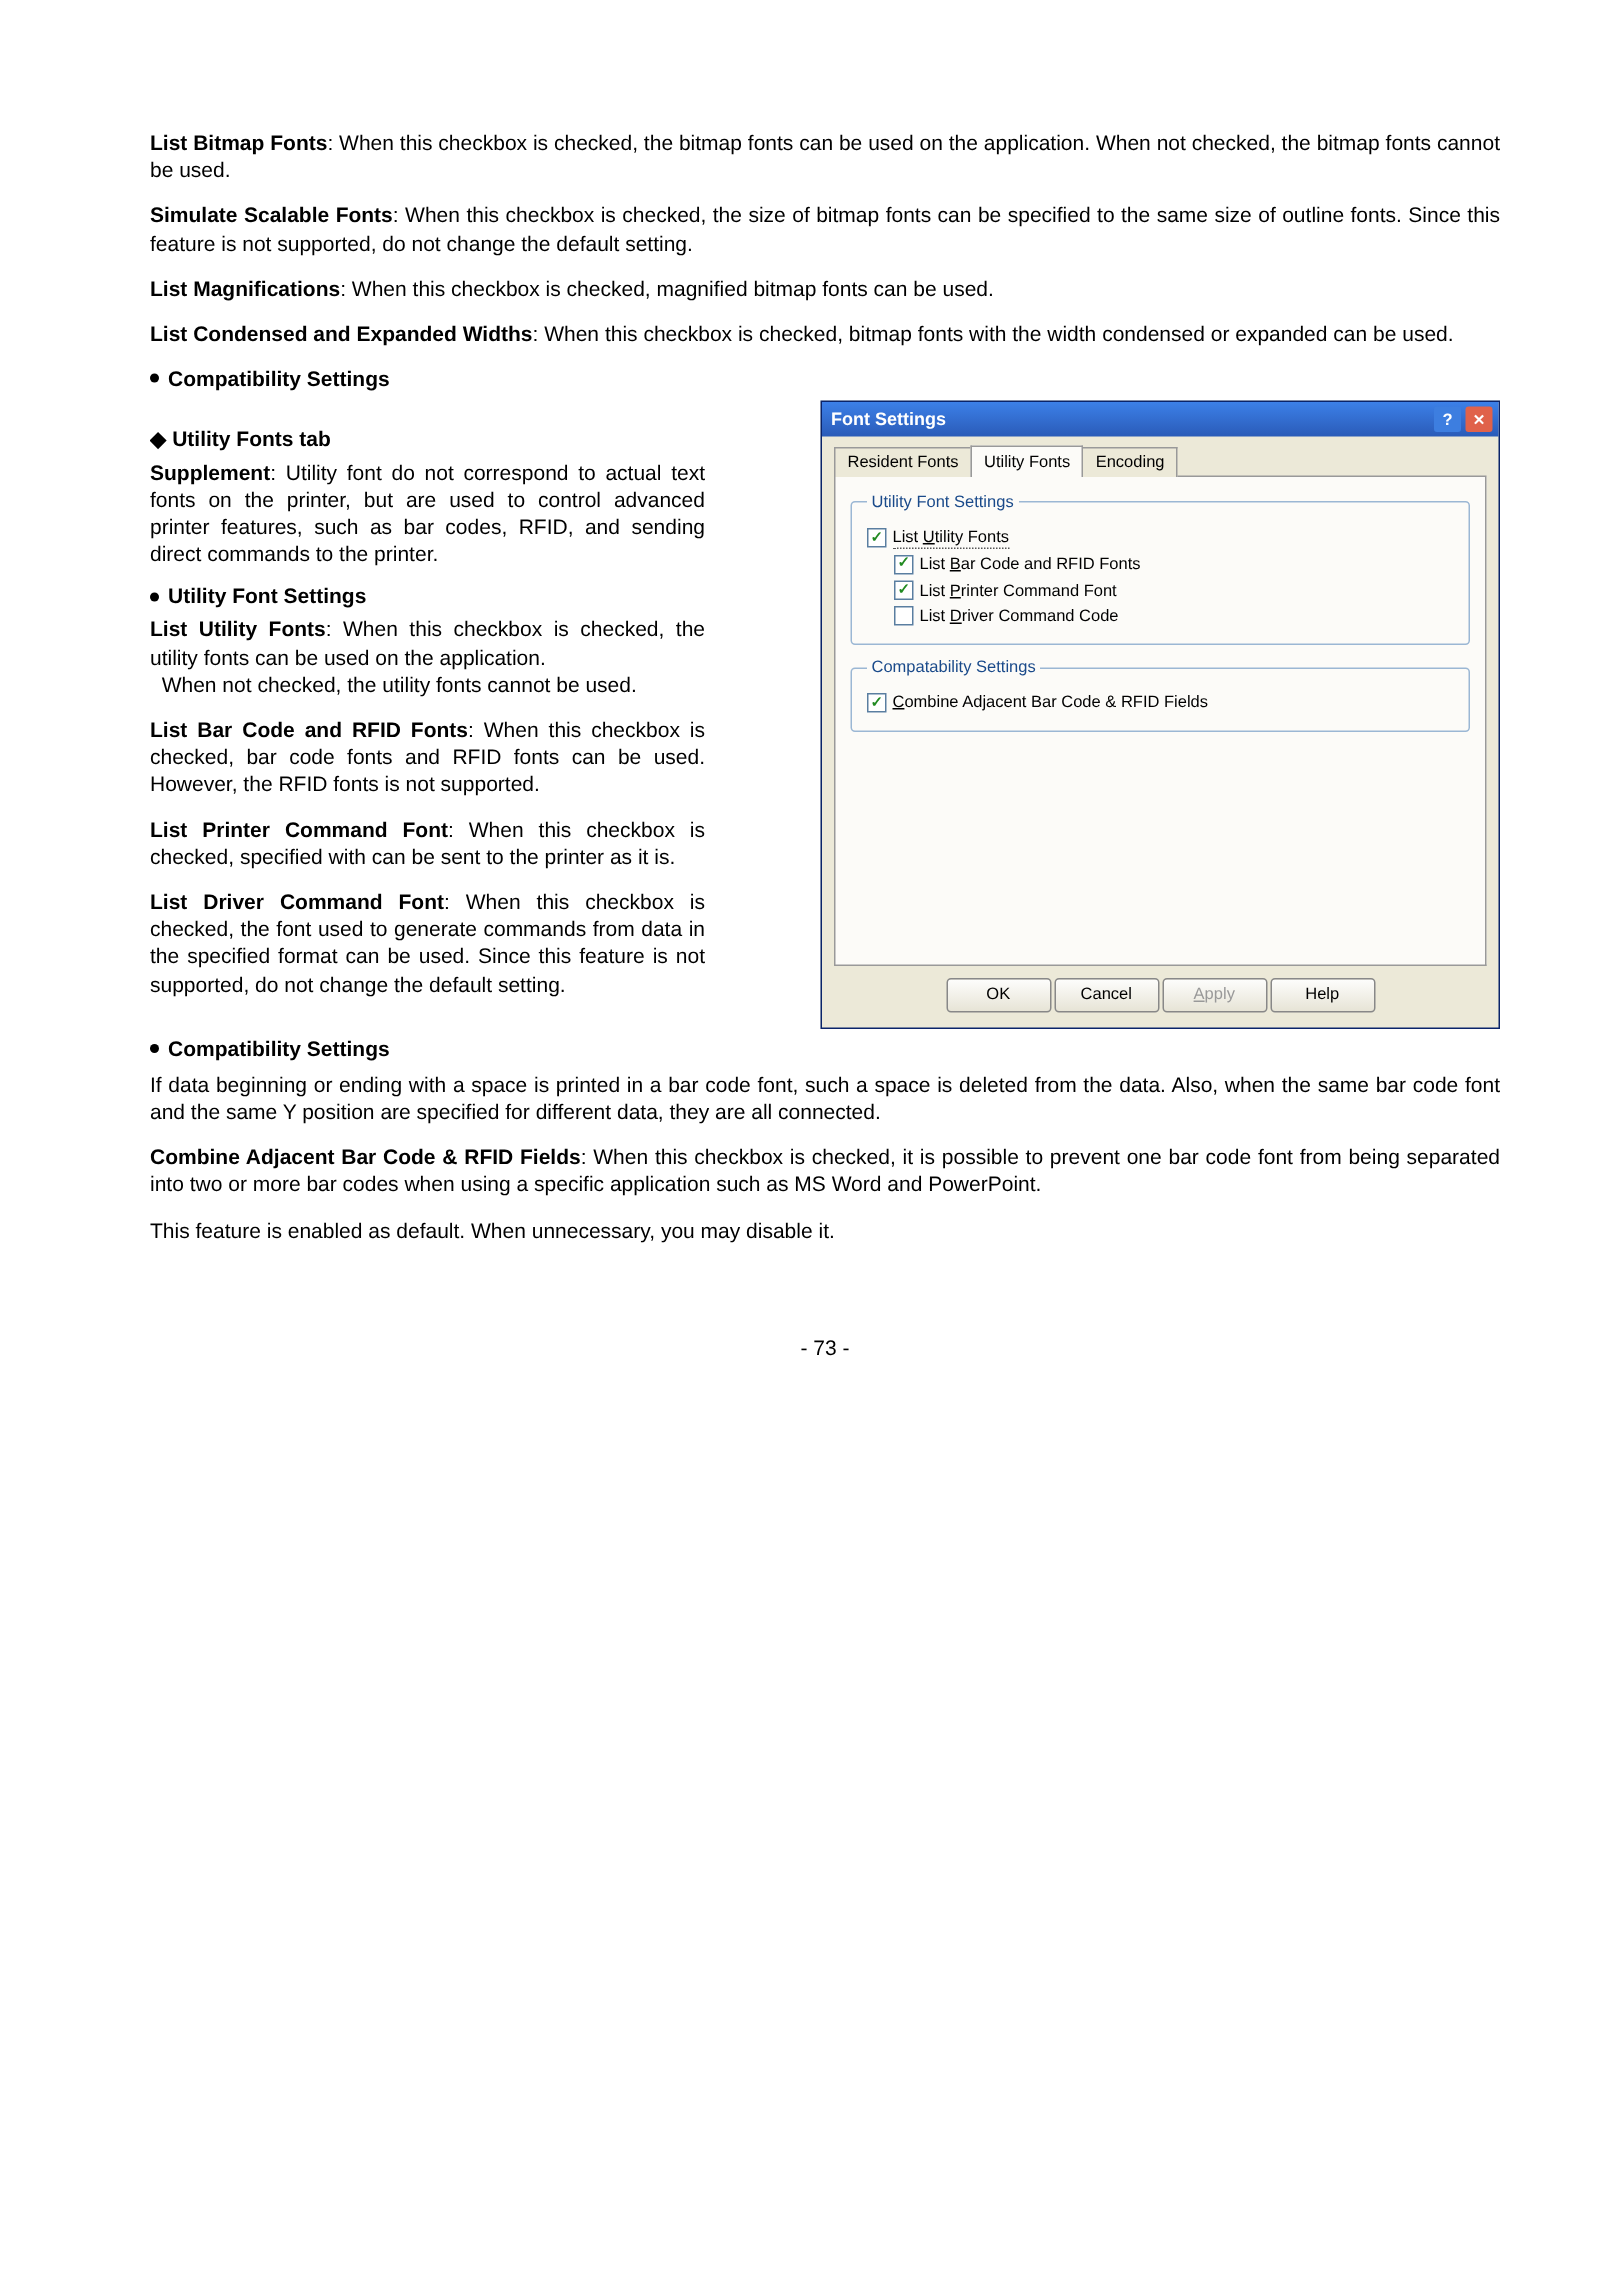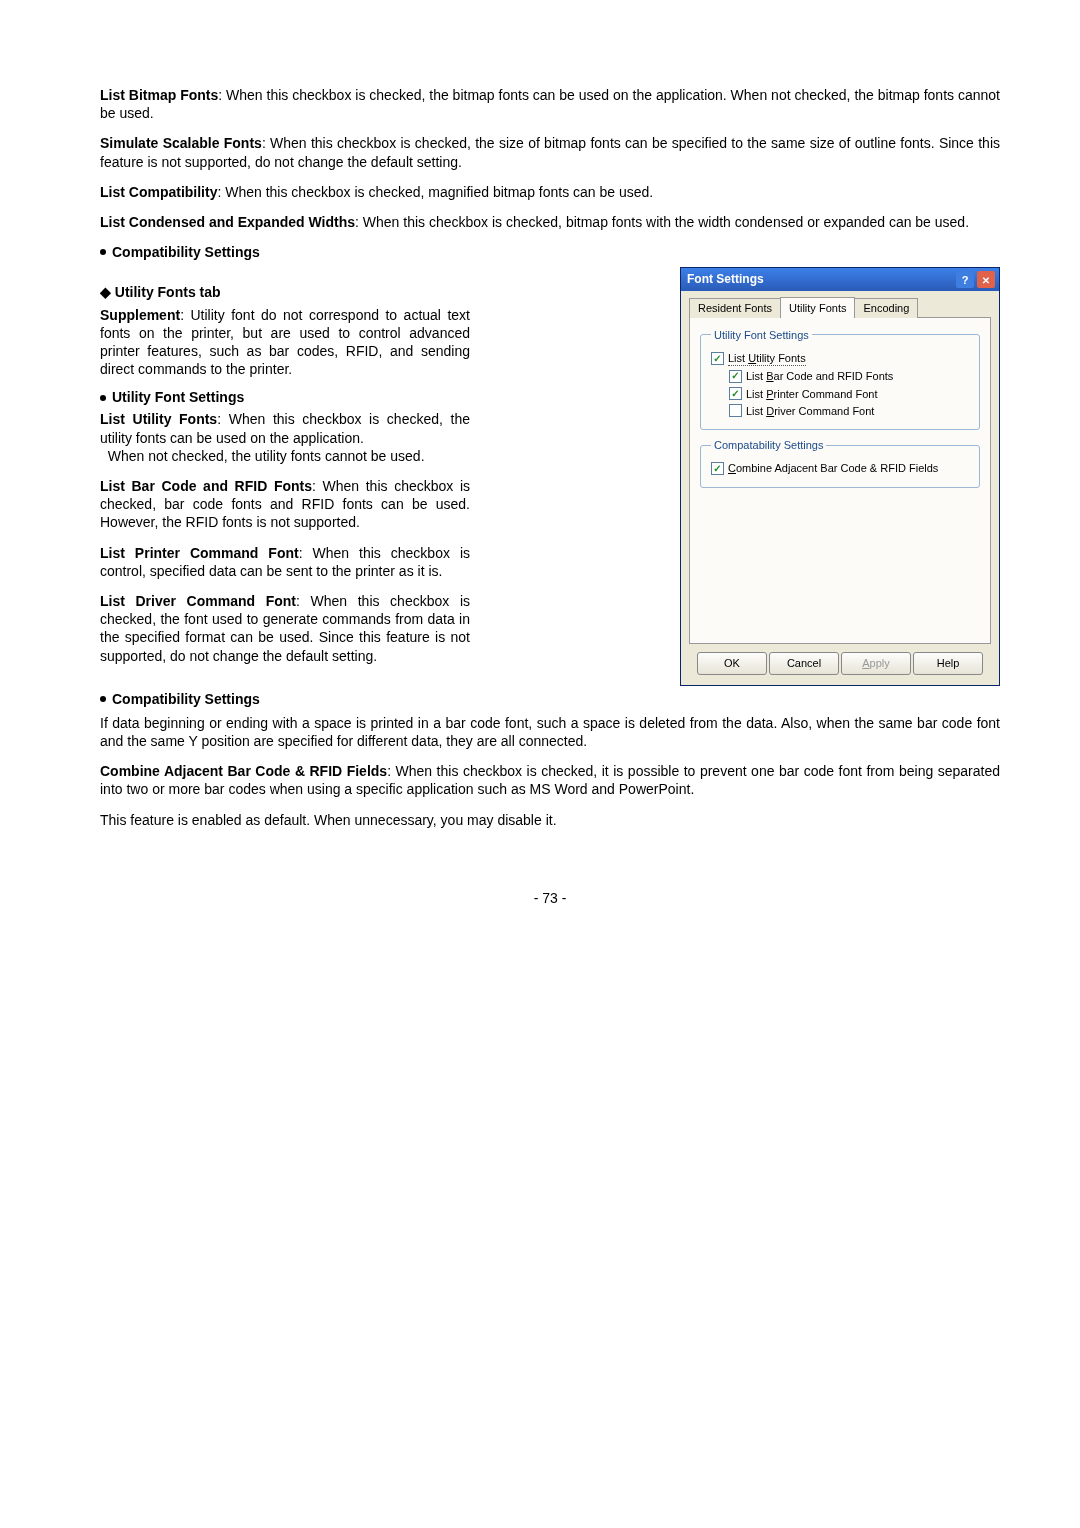--- a/index.html
+++ b/index.html
@@ -47,21 +47,21 @@
   }
   .two-col {
     overflow: hidden;
   }
   .left-col {
     float: left;
     width: 370px;
   }
   .right-col {
     float: right;
-    width: 320px;
+    width: 453px;
     margin-top: 2px;
   }
   .supplement {
     text-align: justify;
     margin-bottom: 10px;
   }
   .left-para {
     text-align: justify;
     margin-bottom: 12px;
   }
@@ -195,21 +195,21 @@
 
 <div class="page">
 
   <div class="para para-indent">
     <span class="bold">List Bitmap Fonts</span><span>:   When this checkbox is checked, the bitmap fonts can be used on the application. When not checked, the bitmap fonts cannot be used.</span>
   </div>
   <div class="para para-indent">
     <span class="bold">Simulate Scalable Fonts</span><span>:   When this checkbox is checked, the size of bitmap fonts can be specified to the same size of outline fonts.   Since this feature is not supported, do not change the default setting.</span>
   </div>
   <div class="para para-indent">
-    <span class="bold">List Compatibility</span><span>:   When this checkbox is checked, magnified bitmap fonts can be used.</span>
+    <span class="bold">List Magnifications</span><span>:   When this checkbox is checked, magnified bitmap fonts can be used.</span>
   </div>
   <div class="para para-indent">
     <span class="bold">List Condensed and Expanded Widths</span><span>: When this checkbox is checked, bitmap fonts with the width condensed or expanded can be used.</span>
   </div>
 
   <div class="bullet-heading">
     <span class="dot"></span><span>Compatibility Settings</span>
   </div>
 
   <div class="two-col">
@@ -229,21 +229,21 @@
       <div class="left-para">
         <span class="bold">List Utility Fonts</span><span>:  When this checkbox is checked, the utility fonts can be used on the application.</span><br>
         &nbsp;&nbsp;<span>When not checked, the utility fonts cannot be used.</span>
       </div>
 
       <div class="left-para">
         <span class="bold">List Bar Code and RFID Fonts</span><span>:   When this checkbox is checked, bar code fonts and RFID fonts can be used.   However, the RFID fonts is not supported.</span>
       </div>
 
       <div class="left-para">
-        <span class="bold">List Printer Command Font</span><span>:    When this checkbox is control, specified data can be sent to the printer as it is.</span>
+        <span class="bold">List Printer Command Font</span><span>:    When this checkbox is checked, specified with can be sent to the printer as it is.</span>
       </div>
 
       <div class="left-para">
         <span class="bold">List Driver Command Font</span><span>:    When this checkbox is checked, the font used to generate commands from data in the specified format can be used.   Since this feature is not supported, do not change the default setting.</span>
       </div>
     </div>
 
     <div class="right-col">
       <div class="dialog">
         <div class="titlebar">
@@ -285,21 +285,21 @@
               <div class="chk-line indent">
                 <span class="chk checked"></span>
                 <span>
                   <span>List </span><span class="u">P</span><span>rinter Command Font</span>
                 </span>
               </div>
 
               <div class="chk-line indent">
                 <span class="chk"></span>
                 <span>
-                  <span>List </span><span class="u">D</span><span>river Command Font</span>
+                  <span>List </span><span class="u">D</span><span>river Command Code</span>
                 </span>
               </div>
             </fieldset>
 
             <fieldset>
               <legend>Compatability Settings</legend>
               <div class="chk-line">
                 <span class="chk checked"></span>
                 <span>
                   <span class="u">C</span><span>ombine Adjacent Bar Code &amp; RFID Fields</span>

